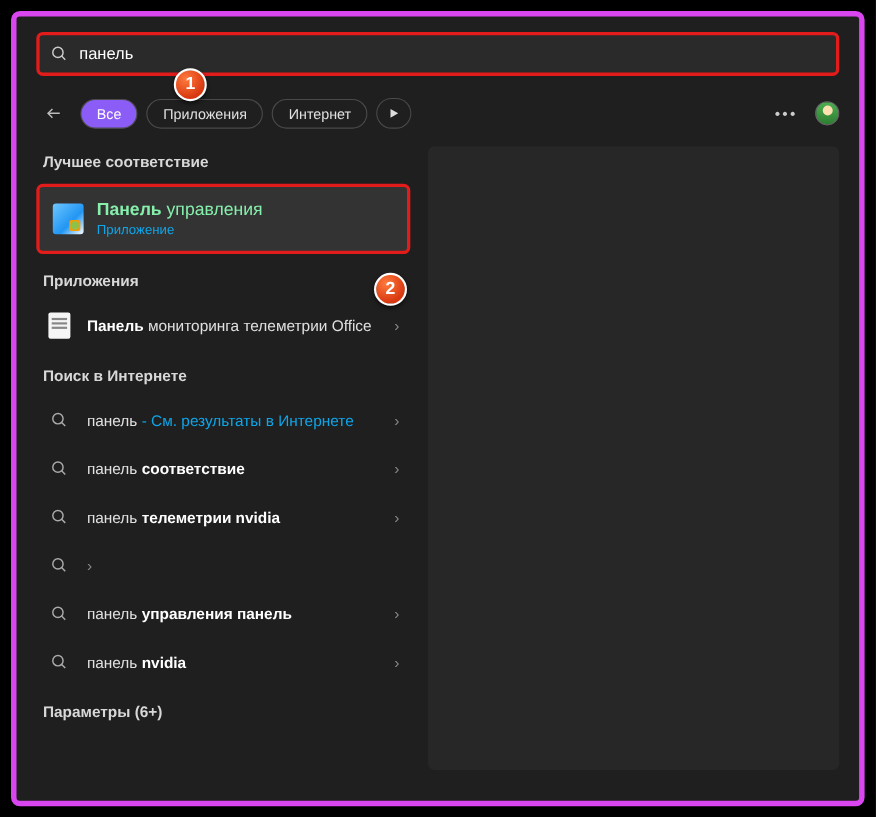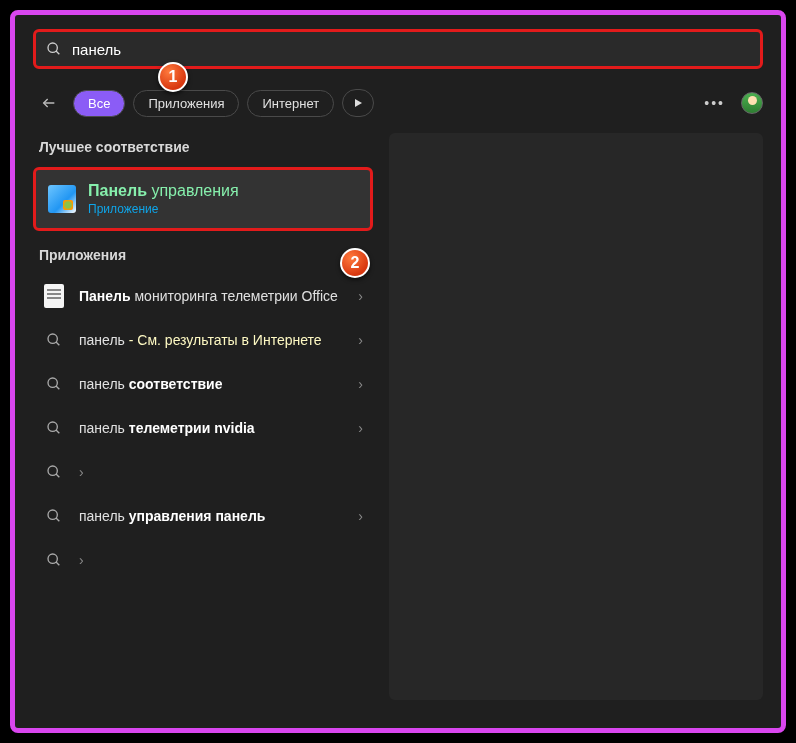--- a/index.html
+++ b/index.html
@@ -171,21 +171,21 @@
     position:absolute; left:3px; top:5px; right:3px; height:2px;
     background:#888; box-shadow:0 4px 0 #888, 0 8px 0 #888;
   }
   .row-label {
     flex: 1;
     font-size: 14px;
     color: #e0e0e0;
     line-height: 1.3;
   }
   .row-label b { font-weight: 700; color: #fff; }
-  .row-label .muted { color: #fef9c3; }
+  .row-label .muted { color: #0ea5e9; }
   .chev {
     color: #888;
     font-size: 14px;
   }
   .annot {
     position: absolute;
     width: 30px; height: 30px;
     border-radius: 50%;
     background: radial-gradient(circle at 35% 30%, #ff7a3d, #d83810 70%);
     border: 2px solid #fff;
@@ -246,20 +246,21 @@
       <div class="section-header">Приложения</div>
 
       <div class="row">
         <div class="row-icon">
             <div class="doc-icon"></div>
           </div>
         <div class="row-label"><b>Панель</b><span> мониторинга телеметрии Office</span></div>
         <div class="chev">›</div>
       </div>
 
+      <div class="section-header">Поиск в Интернете</div>
 
       <div class="row">
         <div class="row-icon">
             <svg width="16" height="16" viewBox="0 0 24 24" fill="none" stroke="#aaa" stroke-width="2">
               <circle cx="10" cy="10" r="7"></circle>
               <line x1="20" y1="20" x2="15" y2="15"></line>
             </svg>
           </div>
         <div class="row-label"><span>панель</span><span class="muted"> - См. результаты в Интернете</span></div>
         <div class="chev">›</div>
@@ -303,23 +304,25 @@
         <div class="row-label"><span>панель </span><b>управления панель</b></div>
         <div class="chev">›</div>
       </div>
       <div class="row">
         <div class="row-icon">
             <svg width="16" height="16" viewBox="0 0 24 24" fill="none" stroke="#aaa" stroke-width="2">
               <circle cx="10" cy="10" r="7"></circle>
               <line x1="20" y1="20" x2="15" y2="15"></line>
             </svg>
           </div>
-        <div class="chev">›</div>
-      </div>
-
+        <div class="row-label"><span>панель </span><b>nvidia</b></div>
+        <div class="chev">›</div>
+      </div>
+
+      <div class="section-header">Параметры (6+)</div>
     </div>
 
     <div class="right-col"></div>
   </div>
 </div>
 
 <div class="annot" style="left:158px; top:62px">1</div>
 <div class="annot" style="left:340px; top:248px">2</div>
 
 </body></html>

